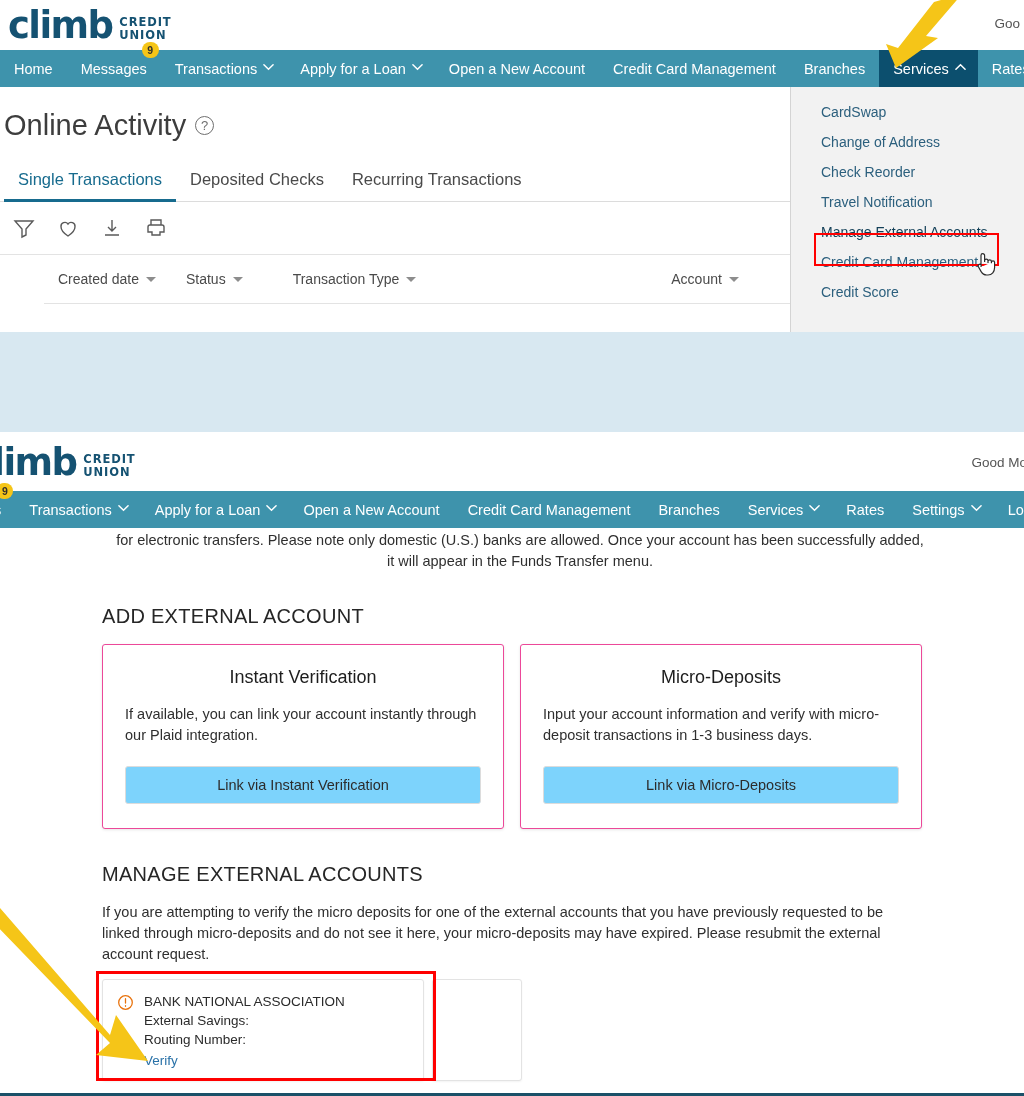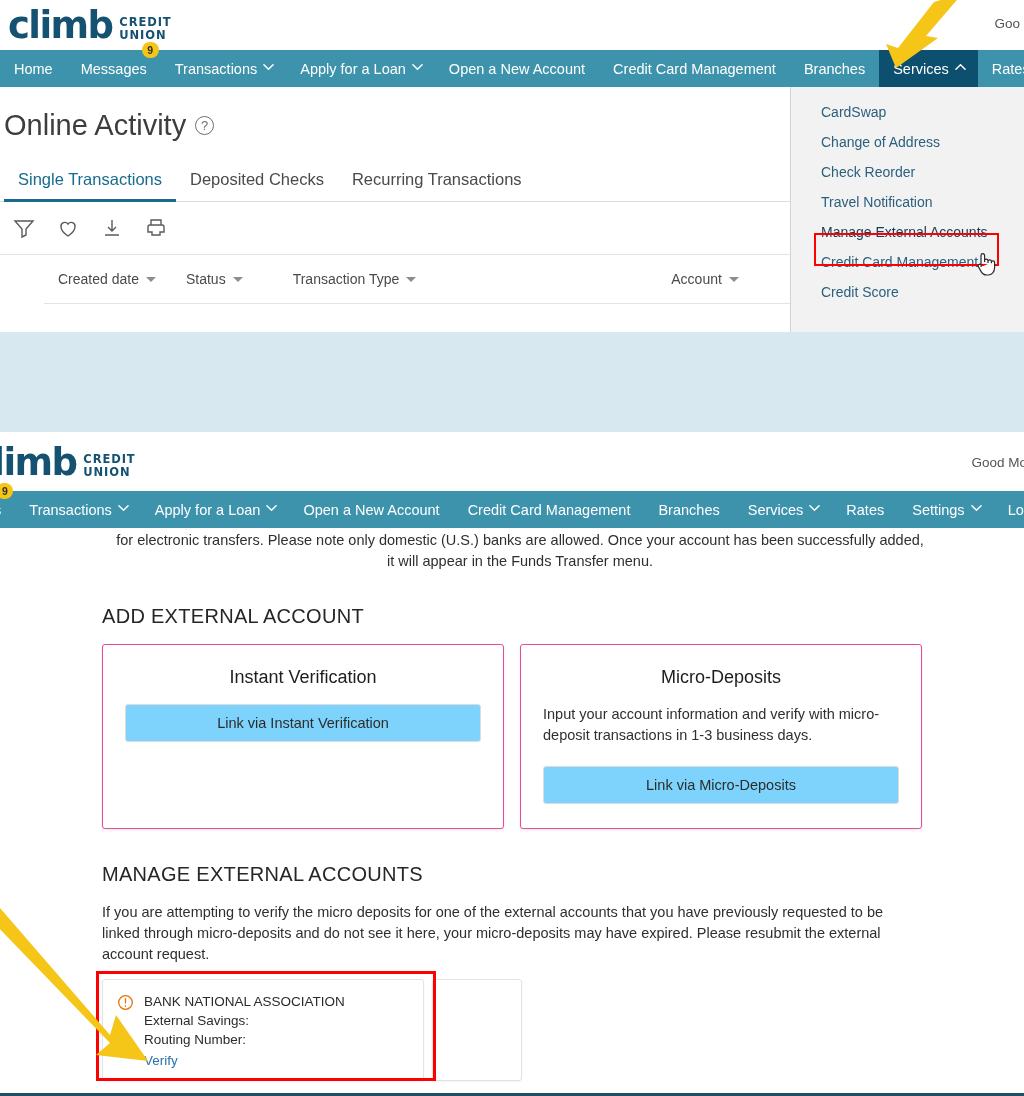--- a/index.html
+++ b/index.html
@@ -362,20 +362,21 @@
       </div>
 
     <div class="content2">
       <p class="intro">for electronic transfers. Please note only domestic (U.S.) banks are allowed. Once your account has been successfully added, it will appear in the Funds Transfer menu.</p>
 
       <h2 class="sect-head">ADD EXTERNAL ACCOUNT</h2>
 
       <div class="cards">
         <div class="card">
           <h3 class="card-title">Instant Verification</h3>
+          <p class="card-desc">If available, you can link your account instantly through our Plaid integration.</p>
           <button class="card-btn">Link via Instant Verification</button>
         </div>
         <div class="card">
           <h3 class="card-title">Micro-Deposits</h3>
           <p class="card-desc">Input your account information and verify with micro-deposit transactions in 1-3 business days.</p>
           <button class="card-btn">Link via Micro-Deposits</button>
         </div>
       </div>
 
       <h2 class="sect-head">MANAGE EXTERNAL ACCOUNTS</h2>

